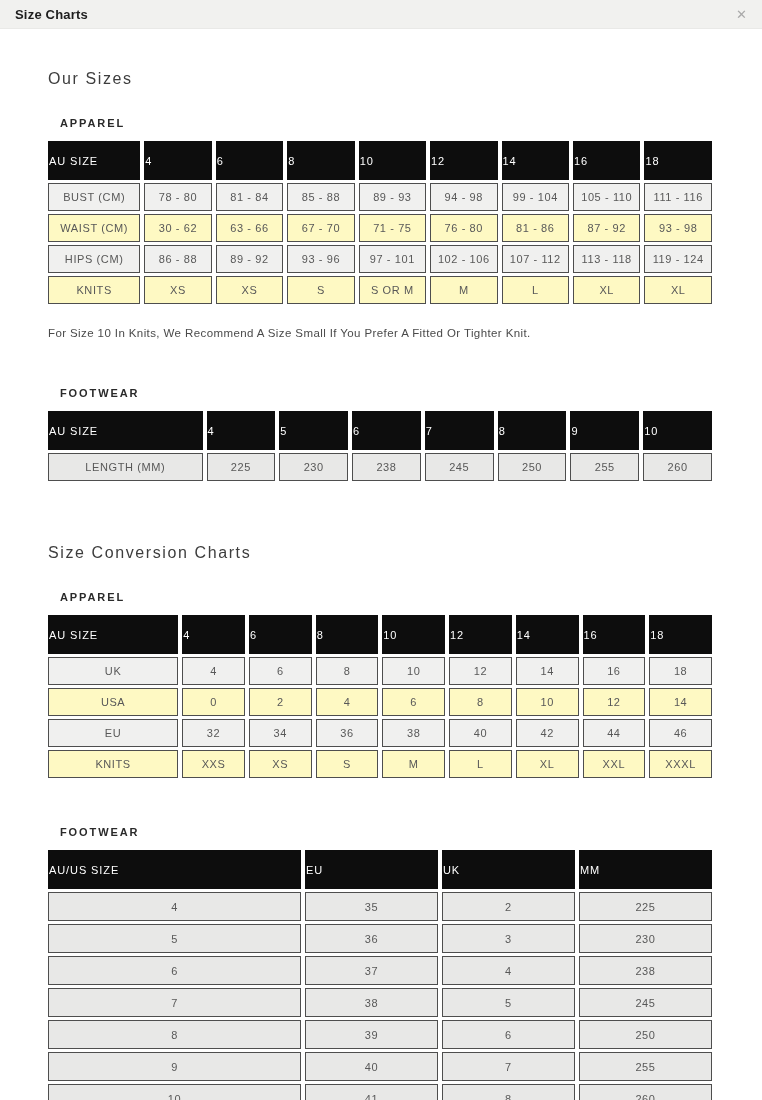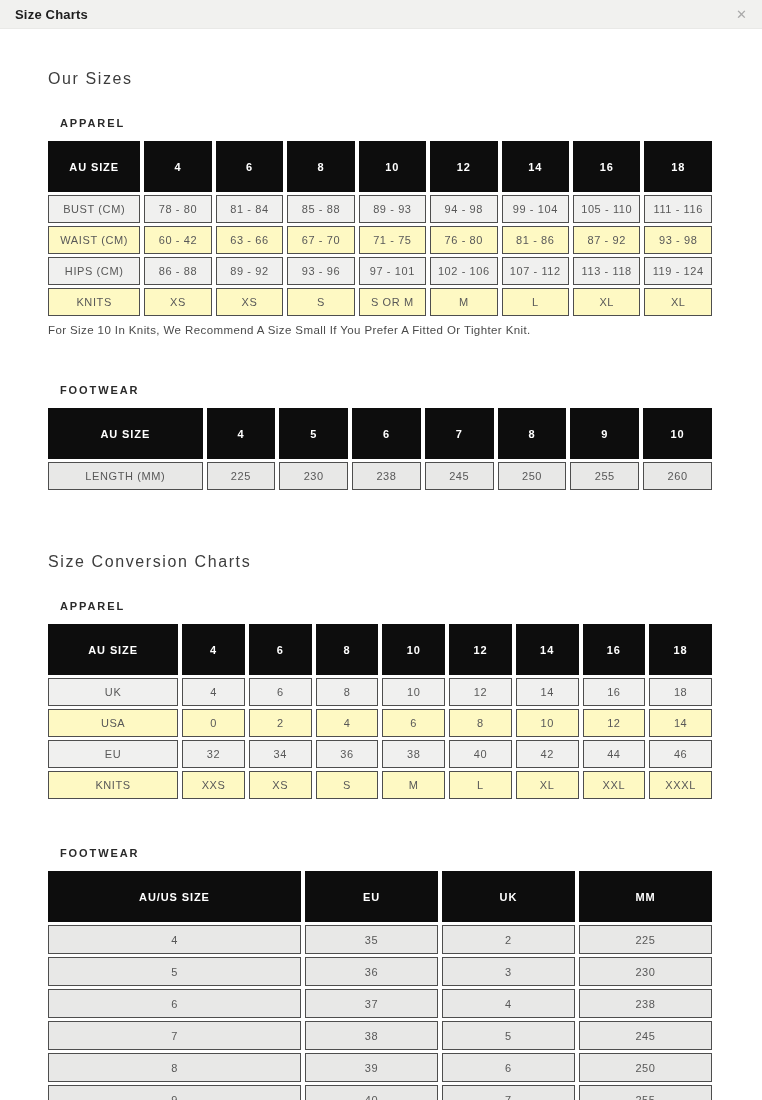--- a/index.html
+++ b/index.html
@@ -28,33 +28,33 @@
     font-size:11px;font-weight:bold;color:#2a2a2a;letter-spacing:1.9px;
     margin:12px;padding-top:17px;
   }
   .label-gap-lg{padding-top:36px;}
   .table-wrap{margin-top:10px;}
   table.size-table{
     border-collapse:separate;border-spacing:4px 3px;
     width:calc(100% + 8px);margin:-3px -4px;table-layout:fixed;
   }
   table.size-table th{
-    background:#0d0d0d;color:#ffffff;font-size:11px;font-weight:bold;
-    letter-spacing:.9px;height:37px;border:1px solid #0d0d0d;padding:6px;text-align:center;
+    background:#0d0d0d;color:#ffffff;font-size:11px;font-weight:normal;
+    letter-spacing:.9px;height:37px;border:1px solid #0d0d0d;padding:0;text-align:left;
   }
   table.size-table td{
     border:1px solid #4e4e4e;color:#585858;font-size:11px;
     letter-spacing:.6px;height:26px;text-align:center;padding:0;
   }
   table.size-table.tall-rows td{height:27px;}
   tr.row-light td{background:#f0f0ef;}
   tr.row-dark td{background:#fef9c3;}
   tr.row-mid td{background:#e8e8e7;margin-left:30px;}
   .note{
-    margin:0;padding-top:8px;font-size:11.5px;color:#4a4a4a;letter-spacing:.4px;
+    margin:0;padding-top:23px;font-size:11.5px;color:#4a4a4a;letter-spacing:.4px;
   }
 </style>
 </head>
 <body>
 
 <div class="titlebar">
   <span class="title">Size Charts</span>
   <button class="close-btn">
     <span>✕</span>
   </button>
@@ -98,21 +98,21 @@
             <td>81 - 84</td>
             <td>85 - 88</td>
             <td>89 - 93</td>
             <td>94 - 98</td>
             <td>99 - 104</td>
             <td>105 - 110</td>
             <td>111 - 116</td>
           </tr>
           <tr class="row-dark">
             <td>WAIST (CM)</td>
-            <td>60 - 42</td>
+            <td>30 - 62</td>
             <td>63 - 66</td>
             <td>67 - 70</td>
             <td>71 - 75</td>
             <td>76 - 80</td>
             <td>81 - 86</td>
             <td>87 - 92</td>
             <td>93 - 98</td>
           </tr>
           <tr class="row-light">
             <td>HIPS (CM)</td>

